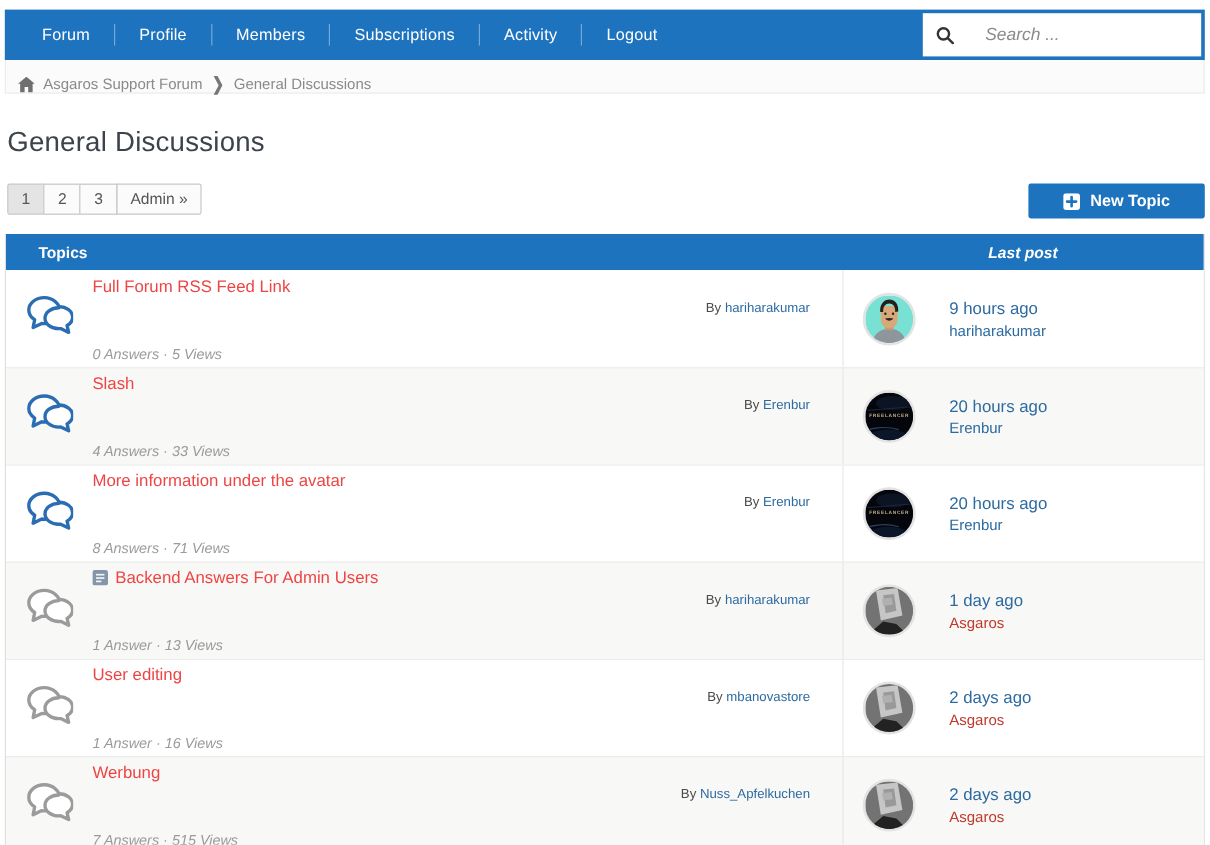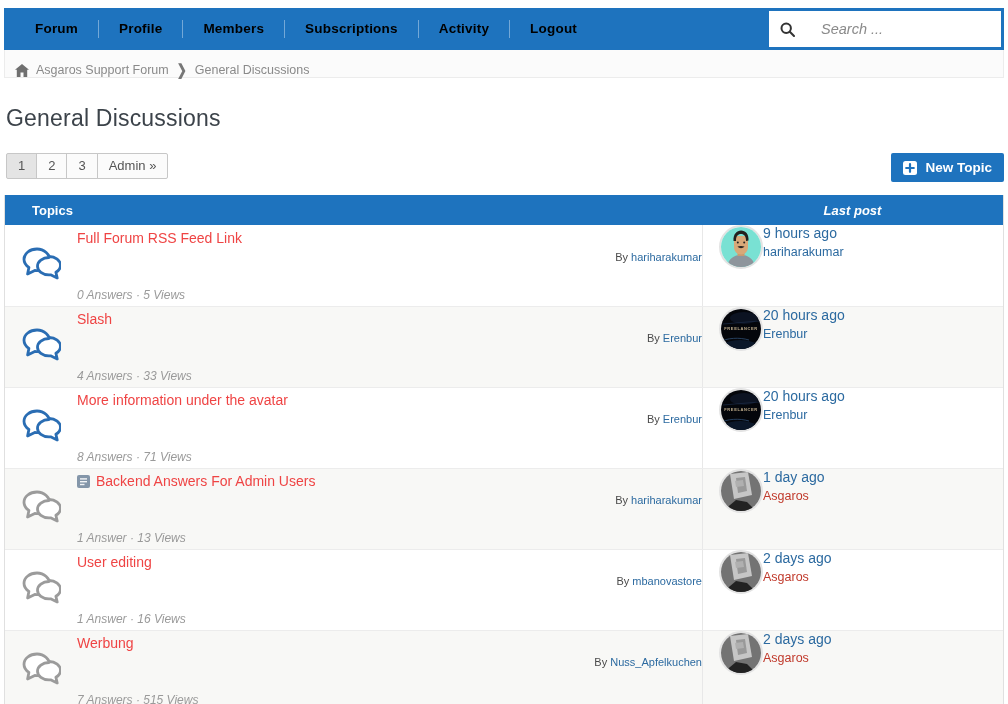--- a/index.html
+++ b/index.html
@@ -12,21 +12,21 @@
   }
   .page { margin:8px 4px 0; }
 
   
   .topbar {
     background:#1e73be; height:42px;
     display:flex; align-items:center; justify-content:space-between;
   }
   .nav-items { display:flex; align-items:center; height:100%; padding-left:11px; }
   .nav-item {
-    color:#000000; font-size:13.5px; font-weight:700; letter-spacing:.2px;
+    color:#ffffff; font-size:13.5px; font-weight:400; letter-spacing:.2px;
     padding:0 20px; text-decoration:none; cursor:pointer; line-height:42px;
   }
   .nav-divider { width:1px; height:18px; background:rgba(255,255,255,.38); }
   .searchbox {
     background:#fff; height:36px; width:232px; margin-right:3px;
     display:flex; align-items:center; padding:0 11px;
   }
   .searchbox svg { flex-shrink:0; }
   .search-input {
     border:none; outline:none; width:100%; margin-left:24px;
@@ -57,21 +57,21 @@
   .page-btn {
     border:1px solid #c7c7c7; background:#fbfbfb; color:#555;
     font-size:13px; font-family:inherit; padding:4px 11px; cursor:pointer; line-height:1.2;
   }
   .page-btn + .page-btn { margin-left:-1px; }
   .page-btn.active { background:#e4e4e4; }
   .page-btn:first-child { border-radius:2px 0 0 2px; }
   .page-btn:last-child { border-radius:0 2px 2px 0; }
   .new-topic-btn {
     background:#1e73be; color:#fff; border:none; border-radius:2px;
-    height:29px; padding:0 12px; font-size:13.5px; font-weight:700; font-family:inherit;
+    height:29px; padding:0 29px; font-size:13.5px; font-weight:700; font-family:inherit;
     display:flex; align-items:center; gap:8px; cursor:pointer;
   }
 
   
   .topic-table { margin-top:13px; border:1px solid #e0e0e0; border-top:none; }
   .table-header {
     background:#1e73be; height:30px; display:flex; align-items:center;
     color:#fff; font-size:13px; font-weight:700;
   }
   .th-topics { flex:1; padding-left:27px; }
@@ -88,21 +88,21 @@
   .cell-topic { flex:1; display:flex; flex-direction:column; justify-content:center; gap:5px; min-width:0; }
   .topic-title-line { display:flex; align-items:center; gap:6px; }
   .topic-title-link { color:#ef4444; font-size:14px; text-decoration:none; cursor:pointer; }
   .sticky-icon { display:inline-flex; }
   .byline { font-size:11px; color:#4a4a4a;text-align:right; }
   .byline a { color:#2c6aa0; text-decoration:none; cursor:pointer; }
   .meta { font-size:12px; font-style:italic; color:#9a9a9a;margin-top:20px; }
 
   .cell-lastpost {
     width:301px; flex-shrink:0; border-left:1px solid #e8e8e8;
-    display:flex; gap:0; padding-left:16px;
+    display:flex; align-items:center; gap:28px; padding-left:16px;margin-left:27px;
   }
   .avatar {
     width:44px; height:44px; border-radius:50%; overflow:hidden;
     border:2px solid #e3e3e3; flex-shrink:0; background:#fff;
   }
   .avatar svg { display:block; width:40px; height:40px; }
   .lastpost-info { display:flex; flex-direction:column; gap:4px; }
   .lastpost-time { color:#2c6aa0; font-size:14px; text-decoration:none; cursor:pointer; }
   .lastpost-author { color:#2c6aa0; font-size:12.5px; text-decoration:none; cursor:pointer; }
   .lastpost-author.admin { color:#c0392b; }

